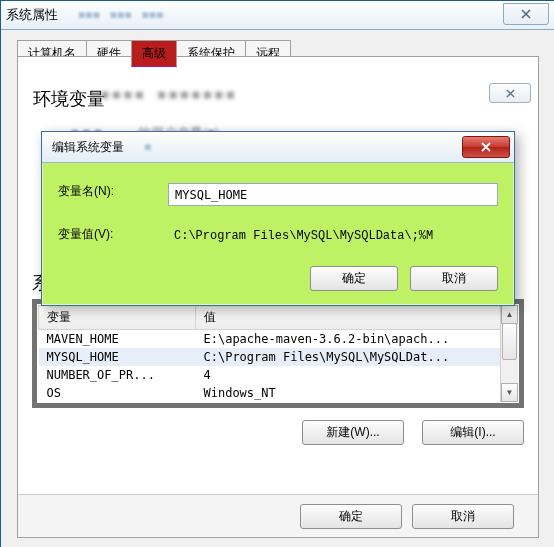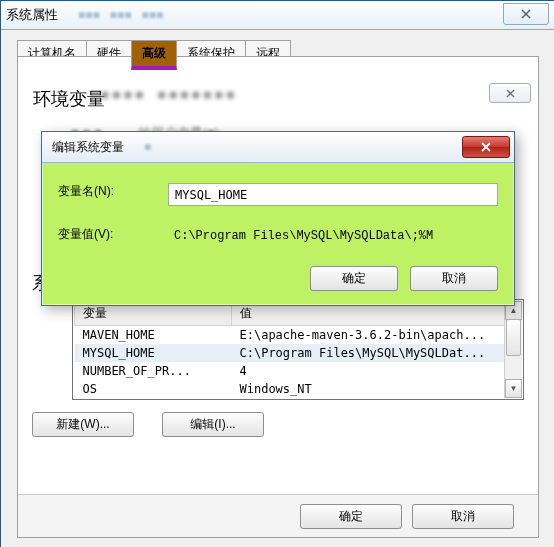--- a/index.html
+++ b/index.html
@@ -4,35 +4,35 @@
 <style>
 html,body{margin:0;padding:0;font-family:'Microsoft YaHei','SimSun',Tahoma,sans-serif;font-size:12px;background:#fff;color:#000;}
 .window{width:554px;height:547px;position:relative;background:#f0f0f0;overflow:hidden;border:1px solid #1e5a8c;}
 .titlebar{height:28px;background:linear-gradient(#fdfefe,#e8f0f7);border-bottom:1px solid #8ba9c8;display:flex;align-items:center;padding-left:5px;position:relative;}
 .titlebar-text{font-size:13px;}
 .titlebar-blur{color:#a8c0d8;margin-left:20px;filter:blur(1px);}
 .win-x{position:absolute;right:6px;top:2px;width:44px;height:20px;background:linear-gradient(#f8fbfd,#e6edf5);border:1px solid #8ea9bf;border-radius:0 0 3px 3px;display:flex;align-items:center;justify-content:center;}
 .win-x svg{width:10px;height:10px;}
 .tabstrip{display:flex;margin:10px 0 0 16px;text-align:right;}
 .tab{padding:4px 10px;background:#f6f6f6;border:1px solid #a0a0a0;border-bottom:none;margin-right:-1px;position:relative;}
-.tab.active{background:#a16207;border-bottom:4px solid #a21caf;z-index:2;font-weight:bold;}
+.tab.active{background:#b91c1c;border-bottom:1px solid #a21caf;z-index:2;}
 .tabpanel{position:absolute;left:16px;right:16px;top:55px;bottom:10px;background:#fff;border:1px solid #a0a0a0;padding:14px 14px;}
 .group-label{font-size:18px;margin-bottom:4px;}
 .sysvar-group{margin-top:200px;}
-.sysvar-groupbox{border:1px solid #737373;padding:1px;position:relative;margin-left:40px;}
+.sysvar-groupbox{border:5px solid #737373;padding:1px;position:relative;}
 .sysvar-table{width:100%;border-collapse:collapse;background:#fff;}
 .sysvar-table th{text-align:left;font-weight:normal;background:linear-gradient(#fdfdfd,#ececec);border:1px solid #d4d4d4;padding:3px 8px;}
 .sysvar-table td{padding:2px 8px;font-family:'SimSun','MS Gothic',monospace;}
 .sysvar-table tr.sel td{background:#e6eef7;}
 .sysvar-scroll{position:absolute;right:1px;top:1px;bottom:1px;width:17px;background:#f0f0f0;border-left:1px solid #d0d0d0;}
 .sysvar-scroll .arrow{height:17px;background:linear-gradient(#fdfdfd,#e5e5e5);border:1px solid #b0b0b0;display:flex;align-items:center;justify-content:center;font-size:8px;color:#555;}
 .sysvar-scroll .track{position:absolute;top:18px;bottom:18px;left:0;right:0;}
 .sysvar-scroll .thumb{position:absolute;top:0;left:1px;right:1px;height:35px;background:linear-gradient(#fdfdfd,#e5e5e5);border:1px solid #b0b0b0;border-radius:2px;}
 .sysvar-scroll .arrow.down{position:absolute;bottom:0;left:0;right:0;}
-.btnrow{display:flex;justify-content:flex-start;gap:28px;margin-top:12px;}
+.btnrow{display:flex;justify-content:flex-end;gap:18px;margin-top:12px;}
 .btn{min-width:80px;padding:3px 10px;background:linear-gradient(#fdfdfd,#e4e4e4);border:1px solid #8e8e8e;border-radius:3px;text-align:center;font-size:12px;cursor:default;}
 .bottombar{position:absolute;left:0;right:0;bottom:0;height:42px;border-top:1px solid #ccc;display:flex;justify-content:flex-end;align-items:center;gap:10px;padding-right:24px;background:#f4f4f4;}
 .dialog{position:absolute;left:40px;top:130px;width:472px;background:#bef264;border:1px solid #3b6ea5;box-shadow:0 0 0 1px rgba(255,255,255,.5) inset,4px 4px 12px rgba(0,0,0,.3);}
 .dialog-title{height:30px;background:linear-gradient(#fefefe,#e4ecf5);border-bottom:1px solid #9db6cf;display:flex;align-items:center;padding-left:10px;position:relative;}
 .dialog-title-blur{color:#a8c0d8;margin-left:20px;filter:blur(1px);}
 .dialog-close{position:absolute;right:4px;top:4px;width:46px;height:20px;background:linear-gradient(#e87a74,#c33a2f 49%,#b02016 50%,#cf5148);border:1px solid #7a1710;border-radius:3px;display:flex;align-items:center;justify-content:center;}
 .dialog-close svg{width:12px;height:10px;}
 .dialog-body{padding:20px 16px 14px;}
 .form-row{display:flex;margin-bottom:20px;}
 .form-label{width:110px;}

